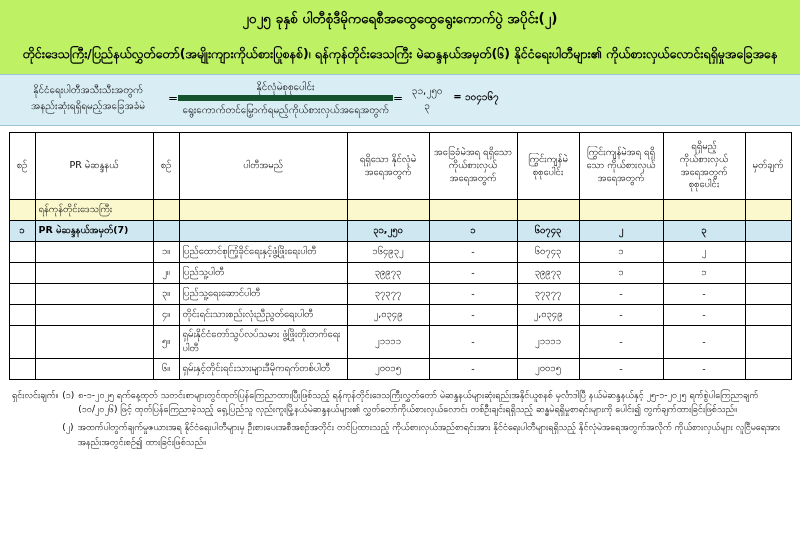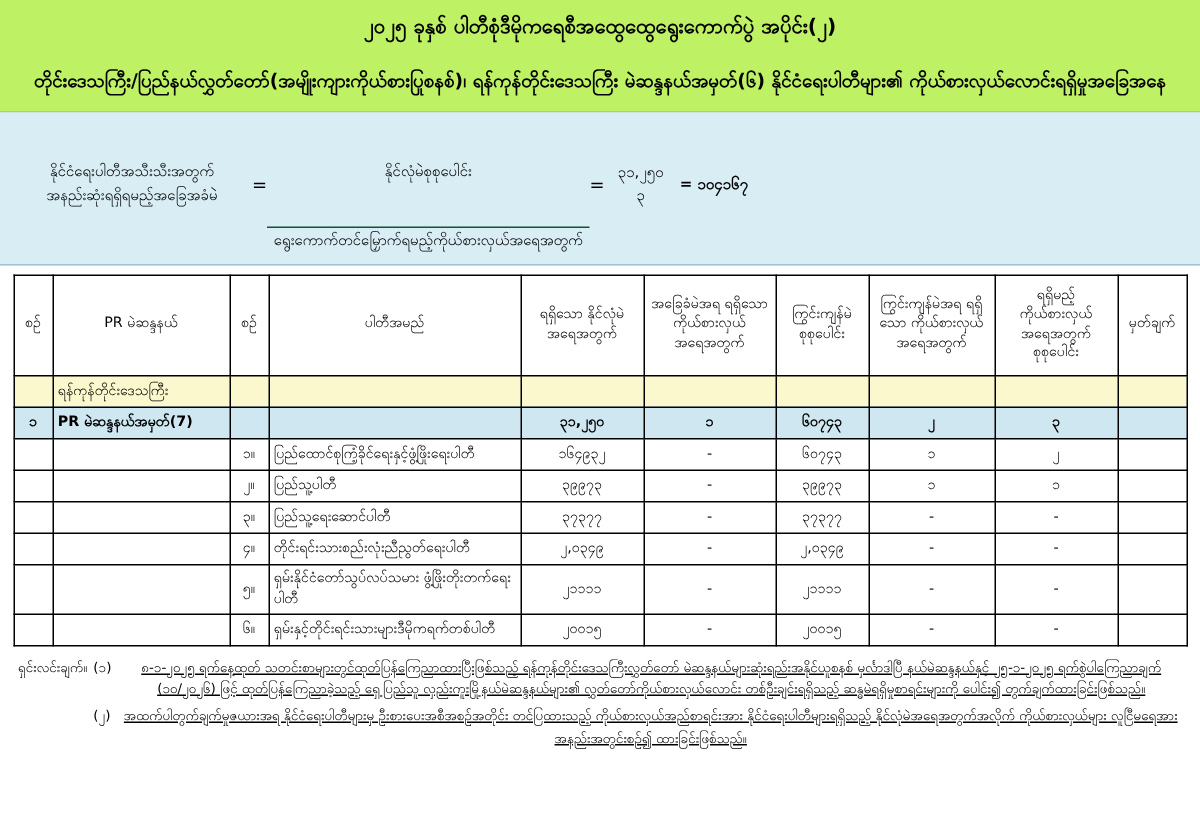--- a/index.html
+++ b/index.html
@@ -28,22 +28,22 @@
     padding:4px 0 8px 0;
     border-bottom:1px solid #9dc3d4;
   }
   .formula{
     display:flex;align-items:center;justify-content:flex-start;
     font-size:10px;padding-left:8px;
   }
   .f-left{width:160px;text-align:center;line-height:1.6;}
   .f-eq{font-size:12px;}
   .f-frac{display:inline-block;text-align:center;line-height:1.5;min-width:215px;}
-  .f-frac .num{padding:0 4px 1px 4px;margin-top:28px;}
-  .f-frac .den{border-top:1px solid #14532d;padding:1px 4px 0 4px;margin-top:28px;}
+  .f-frac .num{padding:0 4px 1px 4px;}
+  .f-frac .den{border-top:6px solid #14532d;padding:1px 4px 0 4px;}
   .f-frac2{display:inline-block;text-align:center;line-height:1.5;min-width:48px;}
   .f-res{font-size:10px;padding-left:2px;font-weight:bold;}
 
   
   .tbl{
     border-collapse:collapse;
     width:782px;
     margin:6px auto 0 auto;
     font-size:9.5px;
     table-layout:fixed;
@@ -74,23 +74,23 @@
     font-weight:bold;
   }
   .tbl tbody td{height:16px;}
 
   
   .notes{
     margin:8px 10px 0 12px;
     font-size:9px;
     line-height:1.6;
   }
-  .note{display:flex;gap:4px;margin-bottom:4px;text-align:center;}
+  .note{display:flex;gap:4px;margin-bottom:4px;}
   .note-lead{white-space:nowrap;}
-  .note-body{flex:1;text-decoration:underline;}
+  .note-body{flex:1;}
   .note2{margin-top:2px;}
 </style>
 </head>
 <body>
 
 <div class="page">
 
   <div class="header">
     <div class="title1">၂၀၂၅ ခုနှစ် ပါတီစုံဒီမိုကရေစီအထွေထွေရွေးကောက်ပွဲ အပိုင်း(၂)</div>
     <div class="title2">တိုင်းဒေသကြီး/ပြည်နယ်လွှတ်တော်(အမျိုးကျားကိုယ်စားပြုစနစ်)၊ ရန်ကုန်တိုင်းဒေသကြီး မဲဆန္ဒနယ်အမှတ်(၆) နိုင်ငံရေးပါတီများ၏ ကိုယ်စားလှယ်လောင်းရရှိမှုအခြေအနေ</div>

